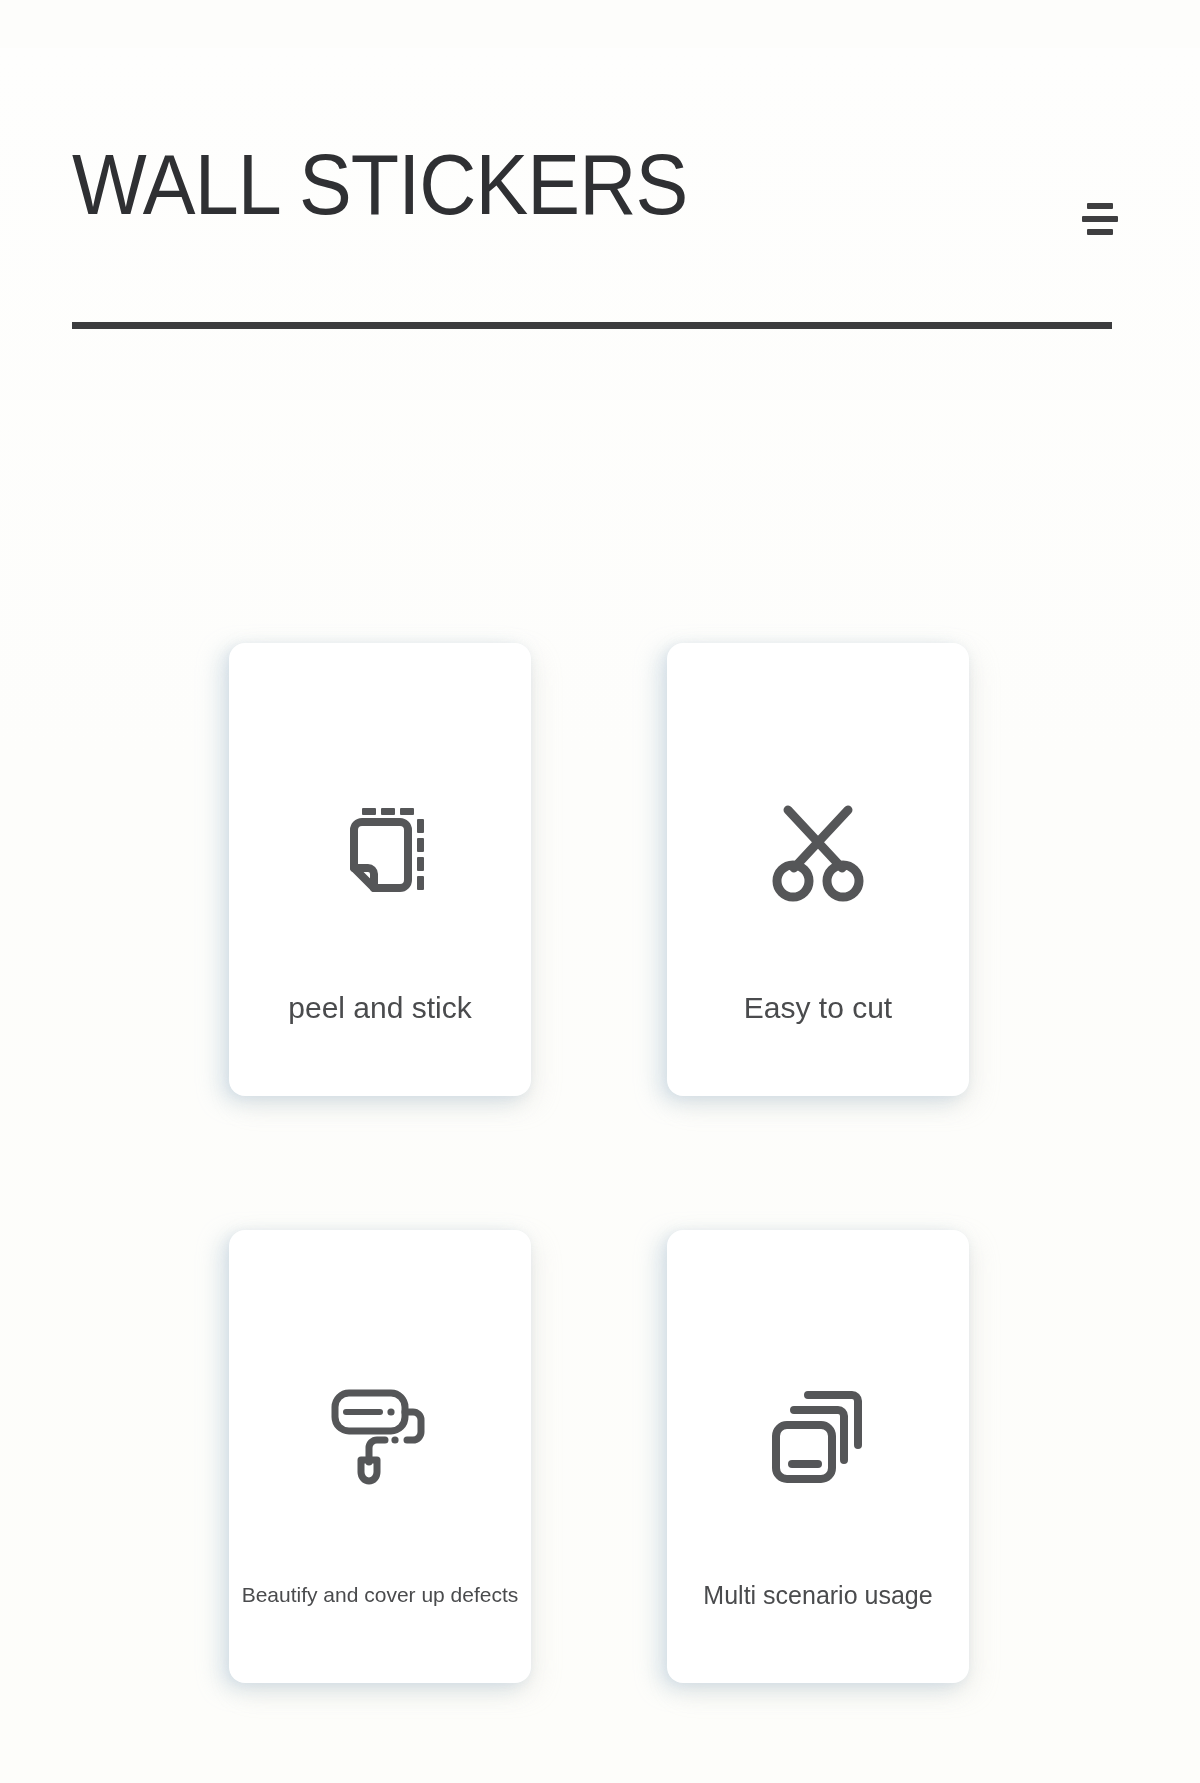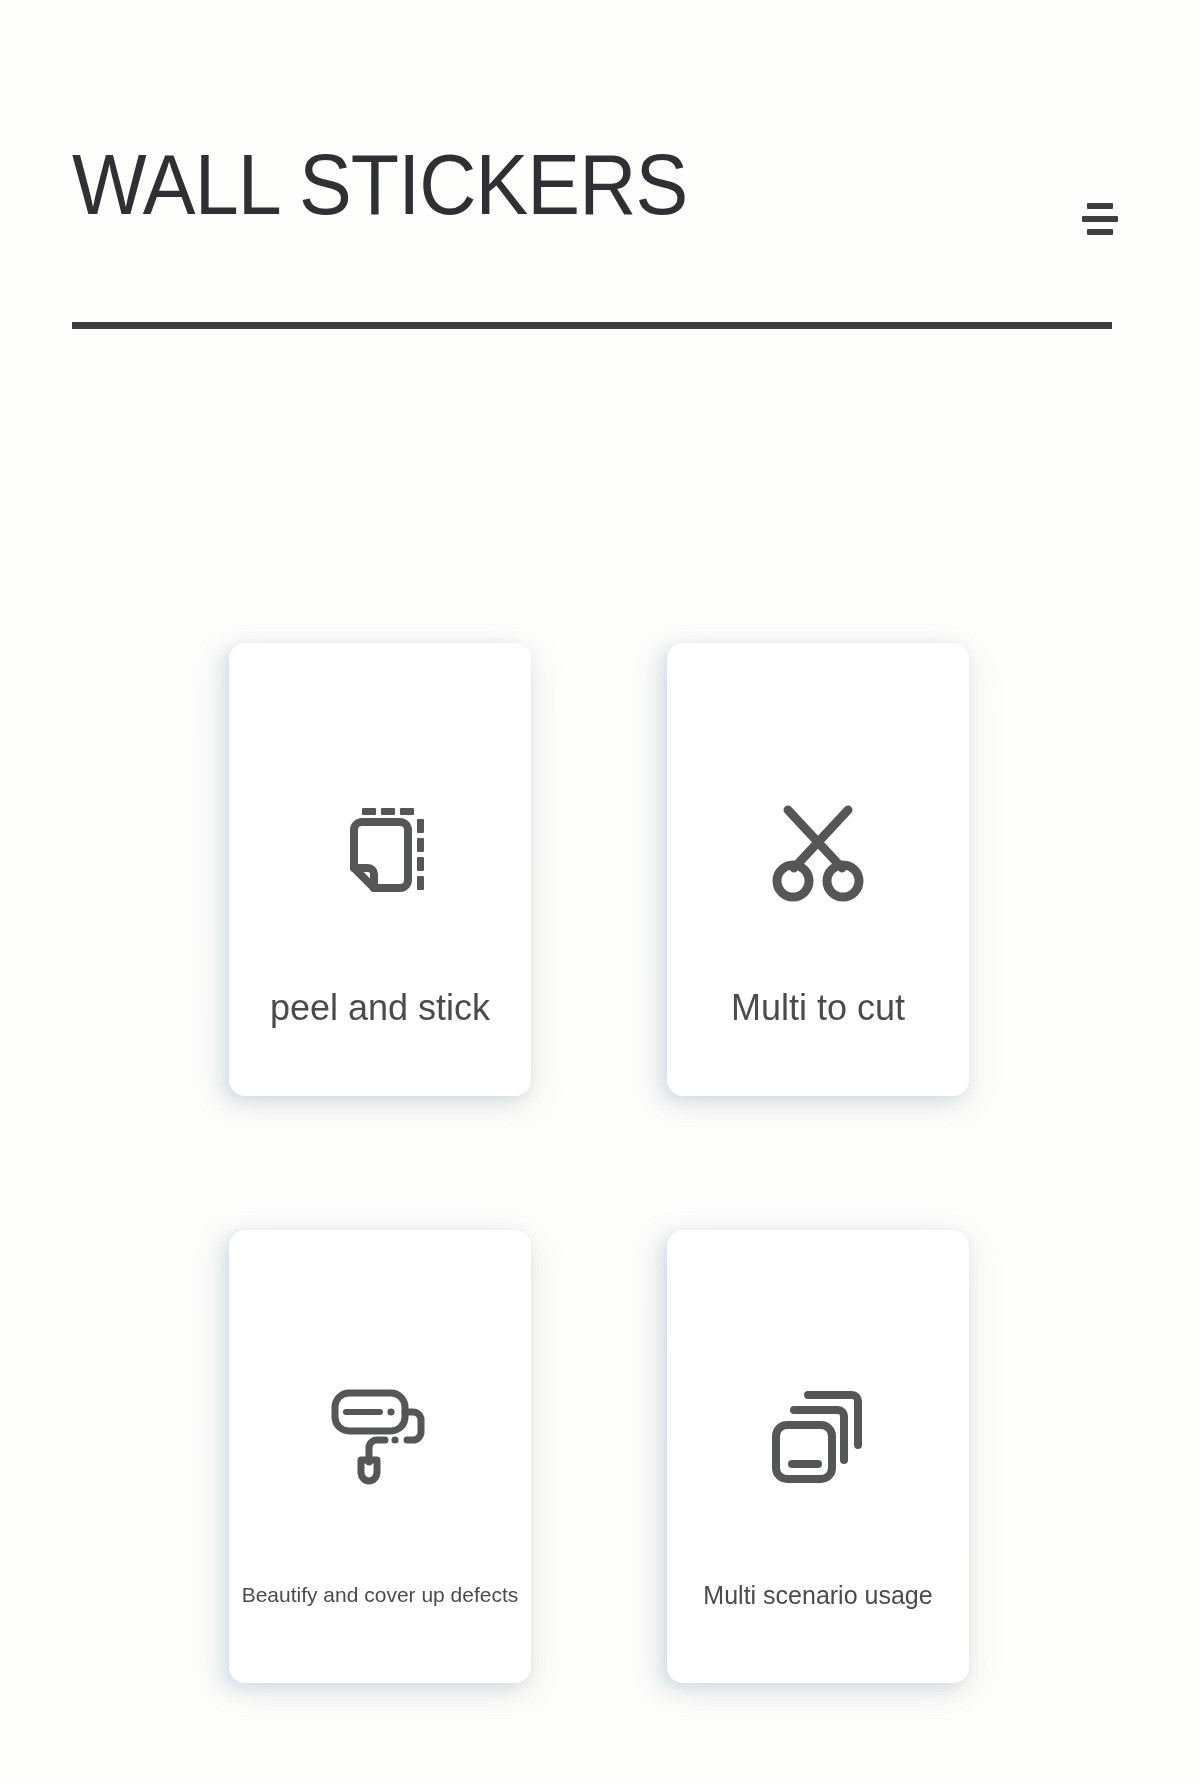--- a/index.html
+++ b/index.html
@@ -136,21 +136,21 @@
     display: block;
   }
 
   .card-label {
     position: absolute;
     left: 0;
     right: 0;
     top: 348px;
     text-align: center;
     color: #4a4b4d;
-    font-size: 36px;
+    font-size: 30px;
     line-height: 34px;
     font-weight: 400;
     padding: 0 8px;
     box-sizing: border-box;
   }
   .card-label.small {
     font-size: 21px;
   }
   .card-label.medium {
     font-size: 25px;
@@ -206,21 +206,21 @@
 
       <div class="card col-right">
         <div class="card-icon">
           <svg width="108" height="108" viewBox="0 0 108 108" fill="none" aria-hidden="true">
             <line x1="24" y1="16" x2="78" y2="74" stroke="#555658" stroke-width="9" stroke-linecap="round"></line>
             <line x1="84" y1="16" x2="30" y2="74" stroke="#555658" stroke-width="9" stroke-linecap="round"></line>
             <circle cx="29" cy="87" r="16" stroke="#555658" stroke-width="9" fill="none"></circle>
             <circle cx="79" cy="87" r="16" stroke="#555658" stroke-width="9" fill="none"></circle>
           </svg>
         </div>
-        <div class="card-label">Multi to cut</div>
+        <div class="card-label">Easy to cut</div>
       </div>
 
     </div>
 
     <div class="card-row">
 
       <div class="card col-left">
         <div class="card-icon">
           <svg width="110" height="110" viewBox="0 0 110 110" fill="none" aria-hidden="true">
 

